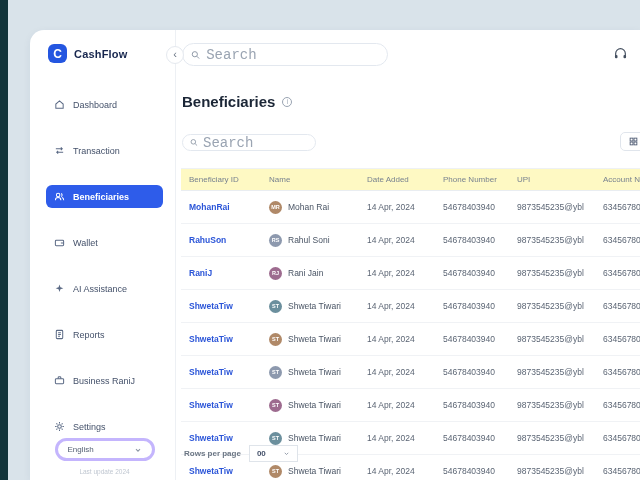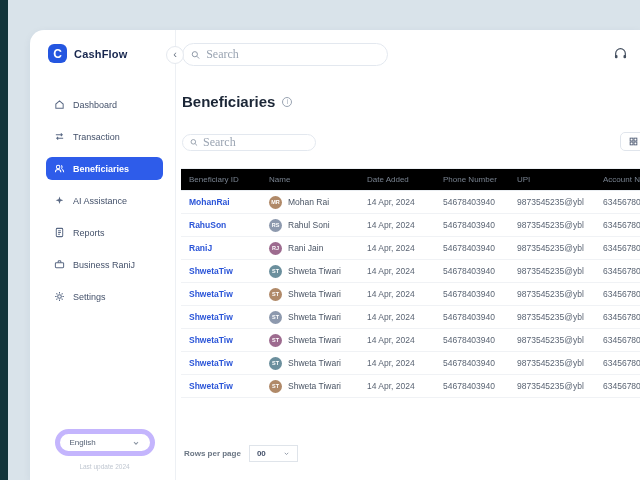--- a/index.html
+++ b/index.html
@@ -19,50 +19,50 @@
   .sidebar {
     width:146px; flex:0 0 146px; border-right:1px solid #edf0f4;
     display:flex; flex-direction:column; padding:14px 12px 10px 16px; position:relative;
   }
   .logo-row { display:flex; align-items:center; gap:7px; padding-left:2px; }
   .logo-mark {
     width:19px; height:19px; border-radius:6px; background:#2456e0; color:#fff;
     font-weight:bold; font-size:12px; display:flex; align-items:center; justify-content:center;
   }
   .logo-text { font-size:11px; font-weight:bold; color:#17264e; letter-spacing:.2px;text-align:right; }
-  .nav { margin-top:30px; display:flex; flex-direction:column; gap:9px;justify-content:center; }
+  .nav { margin-top:30px; display:flex; flex-direction:column; gap:23px;justify-content:center; }
   .nav-item {
     display:flex; align-items:center; gap:8px; height:23px; padding:0 8px;
     border-radius:6px; font-size:9px; color:#44516a; cursor:pointer;
   }
   .nav-item svg { color:#5b6a85; }
   .nav-item.active { background:#2e5cea; color:#ffffff; font-weight:bold; }
   .nav-item.active svg { color:#ffffff; }
   .sidebar-spacer { flex:1; }
   .lang-pill {
     align-self:center; display:flex; align-items:center; justify-content:space-between;
-    width:100px; border:5px solid #c4b5fd; border-radius:999px; padding:4px 10px;
+    width:100px; border:3px solid #c4b5fd; border-radius:999px; padding:4px 10px;
     font-size:8px; color:#556174; background:#fff; cursor:pointer;
   }
   .footnote { margin-top:7px; text-align:center; font-size:6.5px; color:#c0c7d1; white-space:nowrap; }
   
   .main { flex:1; position:relative; }
   .collapse-btn {
     position:absolute; left:-10px; top:16px; width:18px; height:18px; border-radius:50%;
     background:#fff; border:1px solid #e5e9ef; color:#6b7685; font-size:11px; line-height:15px;
     text-align:center; cursor:pointer; z-index:3;
   }
   .top-search {
     position:absolute; left:6px; top:13px; width:206px; height:23px;
     border:1px solid #e3e8ef; border-radius:12px; background:#fff;
     display:flex; align-items:center; padding:0 8px; gap:6px;
   }
   .top-search input, .mini-search input {
-    border:none; outline:none; width:100%; font-size:12px; color:#333;
-    font-family:Liberation Serif, serif; background:transparent;
+    border:none; outline:none; width:100%; font-size:14px; color:#333;
+    font-family:Liberation Mono, monospace; background:transparent;
   }
   .top-search input::placeholder, .mini-search input::placeholder { color:#9aa4b2; }
   .headset { position:absolute; right:12px; top:16px; color:#444f5f; cursor:pointer; }
   .title-row { position:absolute; left:6px; top:63px; display:flex; align-items:center; gap:7px; }
   .page-title { font-size:15px; font-weight:bold; color:#1b2636; }
   .info-ic {
     width:10px; height:10px; border:1px solid #9aa4b2; border-radius:50%;
     color:#9aa4b2; font-size:6.5px; display:flex; align-items:center; justify-content:center;
   }
   .mini-search {
@@ -72,26 +72,26 @@
   }
   .fields-btn {
     position:absolute; left:444px; top:102px; height:19px; display:flex; align-items:center; gap:5px;
     border:1px solid #e0e5ec; border-radius:5px; background:#fff; padding:0 8px;
     font-size:8px; color:#44516a; white-space:nowrap; cursor:pointer;
   }
   
   .tbl { position:absolute; left:5px; top:138px; width:470px; overflow:hidden; }
   table { border-collapse:collapse; table-layout:fixed; width:530px; }
   th {
-    background:#000000; font-size:8px; font-weight:normal; color:#78828f;
+    background:#fef9c3; font-size:8px; font-weight:normal; color:#78828f;
     text-align:left; height:22px; padding:0 8px; border-top:1px solid #eef1f4;
     border-bottom:1px solid #e9edf1; white-space:nowrap;
   }
   td {
-    height:23px; padding:0 8px; font-size:8.5px; color:#5b6574;
+    height:33px; padding:0 8px; font-size:8.5px; color:#5b6574;
     border-bottom:1px solid #f0f2f5; white-space:nowrap; overflow:hidden;
   }
   td.c-id { color:#2b55d8; font-weight:bold; }
   .name-wrap { display:flex; align-items:center; gap:6px; color:#495464; }
   .avatar {
     width:13px; height:13px; border-radius:50%; flex:0 0 13px; color:#fff;
     font-size:5.5px; font-weight:bold; display:flex; align-items:center; justify-content:center;
   }
   .av0{background:#b08968;} .av1{background:#8d99ae;} .av2{background:#9d6b8f;} .av3{background:#6b8f9d;}
   
@@ -128,20 +128,27 @@
             <path d="M2 4h7M7.5 2.5L9 4 7.5 5.5M10 8H3M4.5 6.5L3 8l1.5 1.5"></path>
           </svg>
         <span>Transaction</span>
       </div>
       <div class="nav-item active">
         <svg width="11" height="11" viewBox="0 0 12 12" fill="none" stroke="currentColor" stroke-width="1.1">
             <circle cx="4.5" cy="4.3" r="1.9"></circle>
             <path d="M1.5 10c0-1.7 1.3-3 3-3s3 1.3 3 3M7.8 2.7a1.9 1.9 0 010 3.4M8.6 7.2c1.3.3 2 1.4 2 2.8"></path>
           </svg>
         <span>Beneficiaries</span>
+      </div>
+      <div class="nav-item">
+        <svg width="11" height="11" viewBox="0 0 12 12" fill="none" stroke="currentColor" stroke-width="1.1">
+            <rect x="1.5" y="3.5" width="9" height="6" rx="1"></rect>
+            <path d="M7.5 6.5h3"></path>
+          </svg>
+        <span>Wallet</span>
       </div>
       <div class="nav-item">
         <svg width="11" height="11" viewBox="0 0 12 12" fill="currentColor" stroke="none">
             <path d="M6 1.5l1 3.2 3.2 1-3.2 1-1 3.2-1-3.2-3.2-1 3.2-1z"></path>
           </svg>
         <span>AI Assistance</span>
       </div>
       <div class="nav-item">
         <svg width="11" height="11" viewBox="0 0 12 12" fill="none" stroke="currentColor" stroke-width="1.1">
             <rect x="2.5" y="1.5" width="7" height="9" rx="1"></rect>

